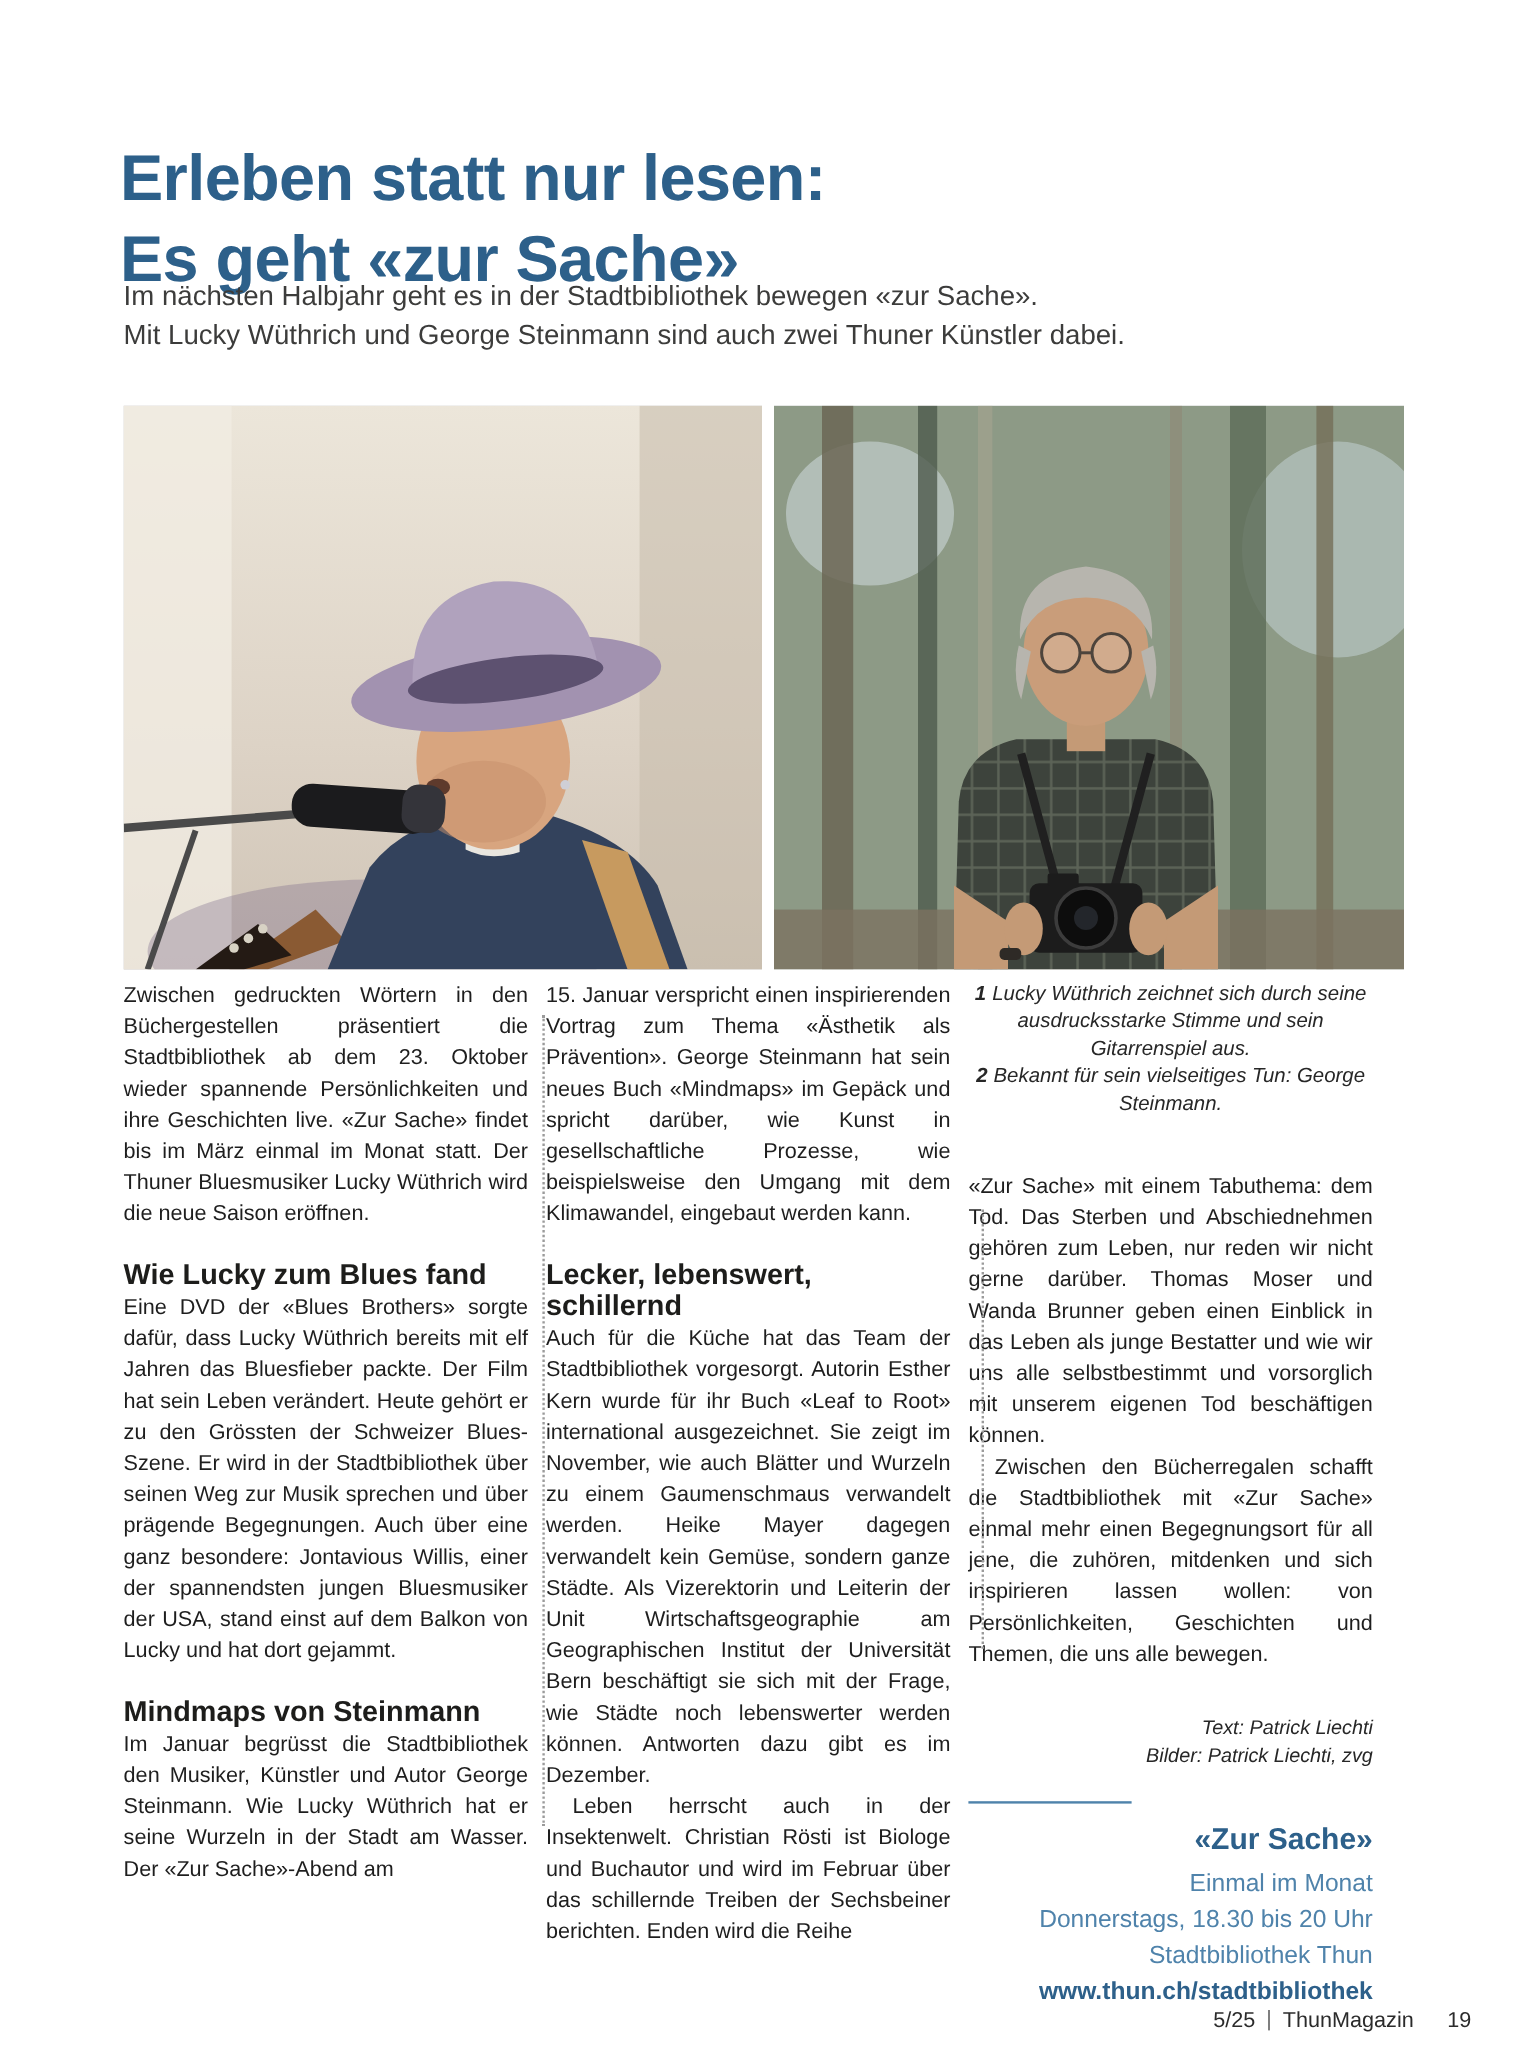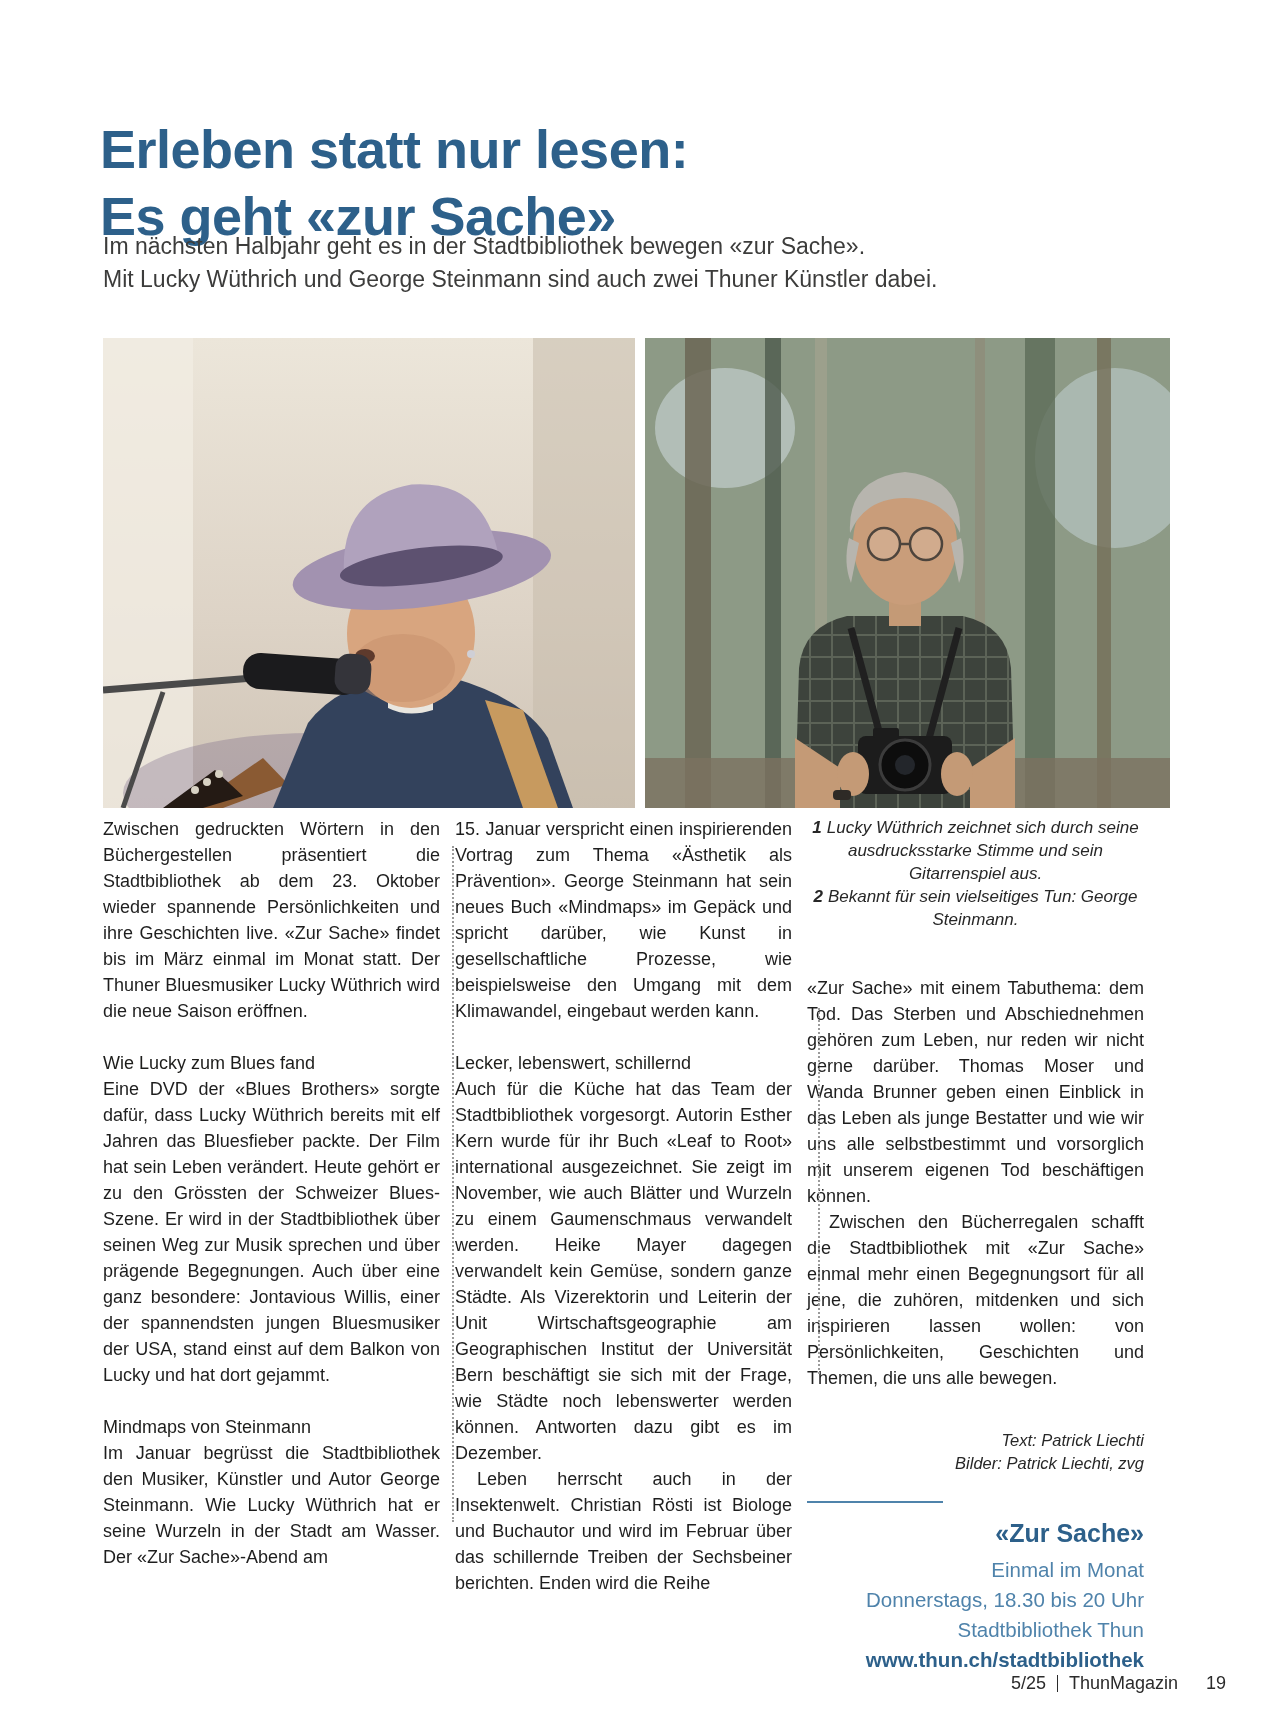--- a/index.html
+++ b/index.html
@@ -38,22 +38,22 @@
     position:absolute;left:103px;top:796px;width:1067px;
     display:flex;gap:15px;
   }
   .col{
     width:337px;flex:0 0 337px;
     font-size:18px;line-height:26px;color:var(--ink);
     text-align:justify;
   }
   .col p{margin:0;}
   .subhead{
-    margin:26px 0 0 0;font-size:18px;line-height:26px;
-    font-weight:400;color:#1d1d1b;text-align:left;
+    margin:26px 0 0 0;font-size:24px;line-height:26px;
+    font-weight:700;color:#1d1d1b;text-align:left;
   }
   .indent{text-indent:22px;}
   .captions{font-style:italic;font-size:17px;line-height:23px;text-align:center;color:#272727;}
   .caption{margin:0 0 6px 0;}
   .caption b{font-weight:700;margin-right:5px;}
   .col3-para1{margin-top:44px !important;}
   .credits{
     margin-top:38px;text-align:right;font-style:italic;
     font-size:16.5px;line-height:23px;color:#272727;
   }

